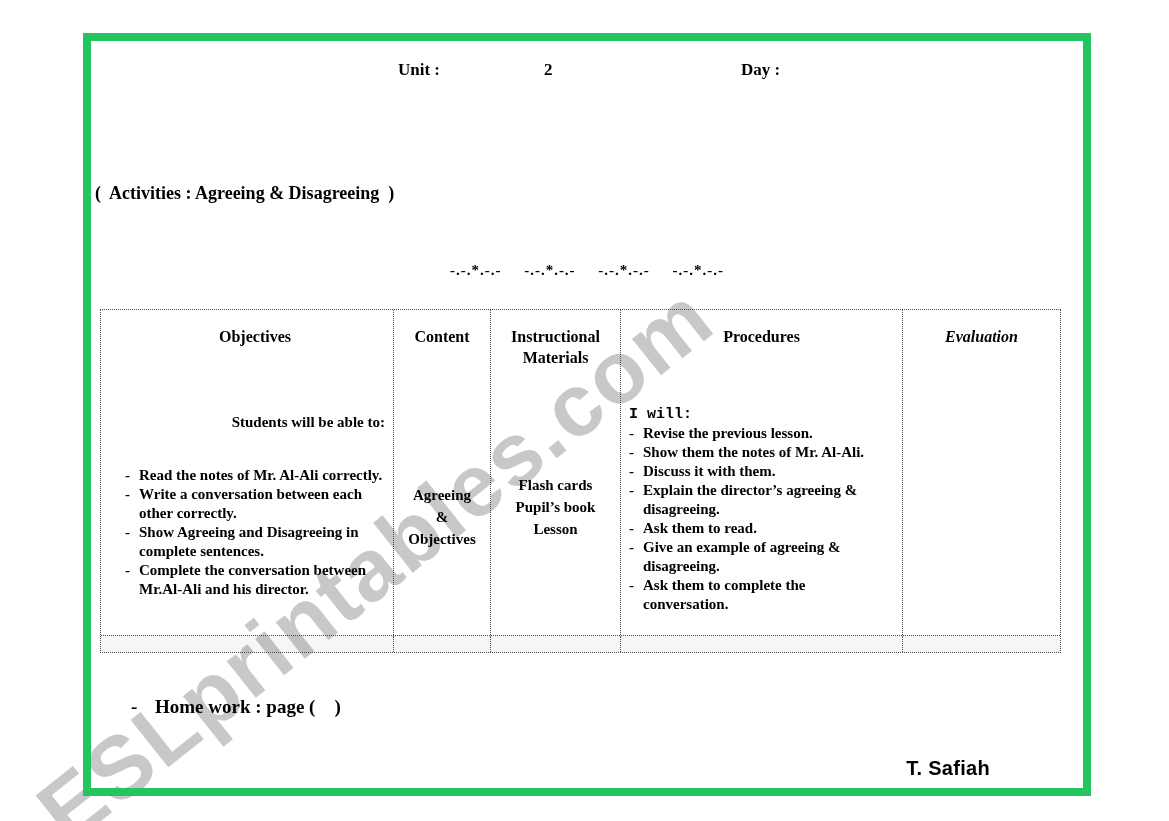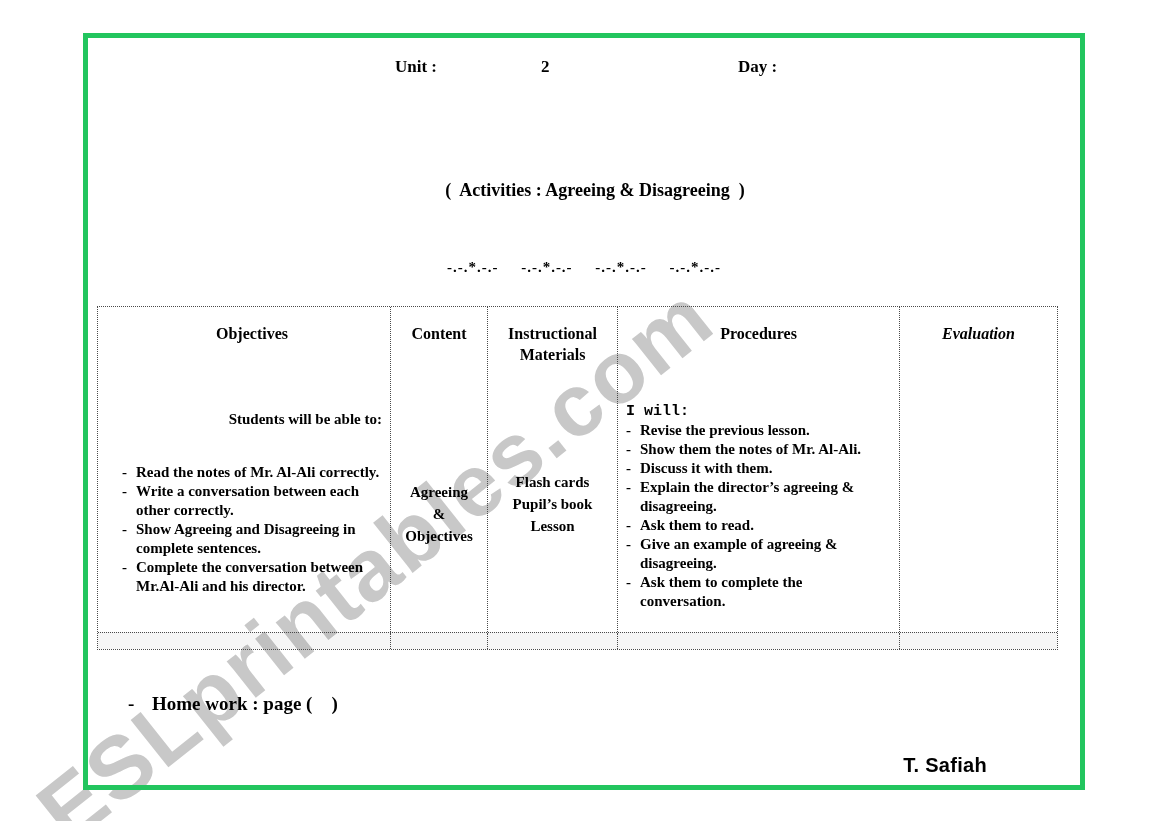--- a/index.html
+++ b/index.html
@@ -15,35 +15,35 @@
     font-family:"Liberation Sans", sans-serif;
     font-weight:bold; font-size:88px; line-height:110px;
     letter-spacing:2px; color:#c8c8c8; white-space:nowrap;
     transform:rotate(-38.5deg); transform-origin:0 50%;
     user-select:none;
   }
 
   
   .frame {
     position:absolute; left:83px; top:33px; width:992px; height:747px;
-    border:5px solid #22c55e; z-index:2; background:transparent;
+    border:8px solid #22c55e; z-index:2; background:transparent;
   }
 
   .hdr-row {
     position:absolute; left:307px; display:flex;
     font-weight:bold; font-size:17px; line-height:21px; white-space:nowrap;
   }
   .hdr-row.row1 { top:18px; }
   .hdr-row.row2 { top:59px; }
   .hdr-row .lbl1 { width:146px; }
   .hdr-row .val  { width:197px; }
 
   .activities {
-    position:absolute; top:142px; left:11px; width:100%;
-    text-align:center; font-weight:bold; font-size:18px;
+    position:absolute; top:142px; left:4px; width:100%;
+    text-align:left; font-weight:bold; font-size:18px;
   }
 
   .separator {
     position:absolute; top:221px; left:0; width:100%;
     text-align:center; font-weight:bold; font-size:15px;
     letter-spacing:1px; word-spacing:18px; white-space:nowrap;
   }
 
   .lesson-table {
     position:absolute; left:9px; top:268px; width:961px;

